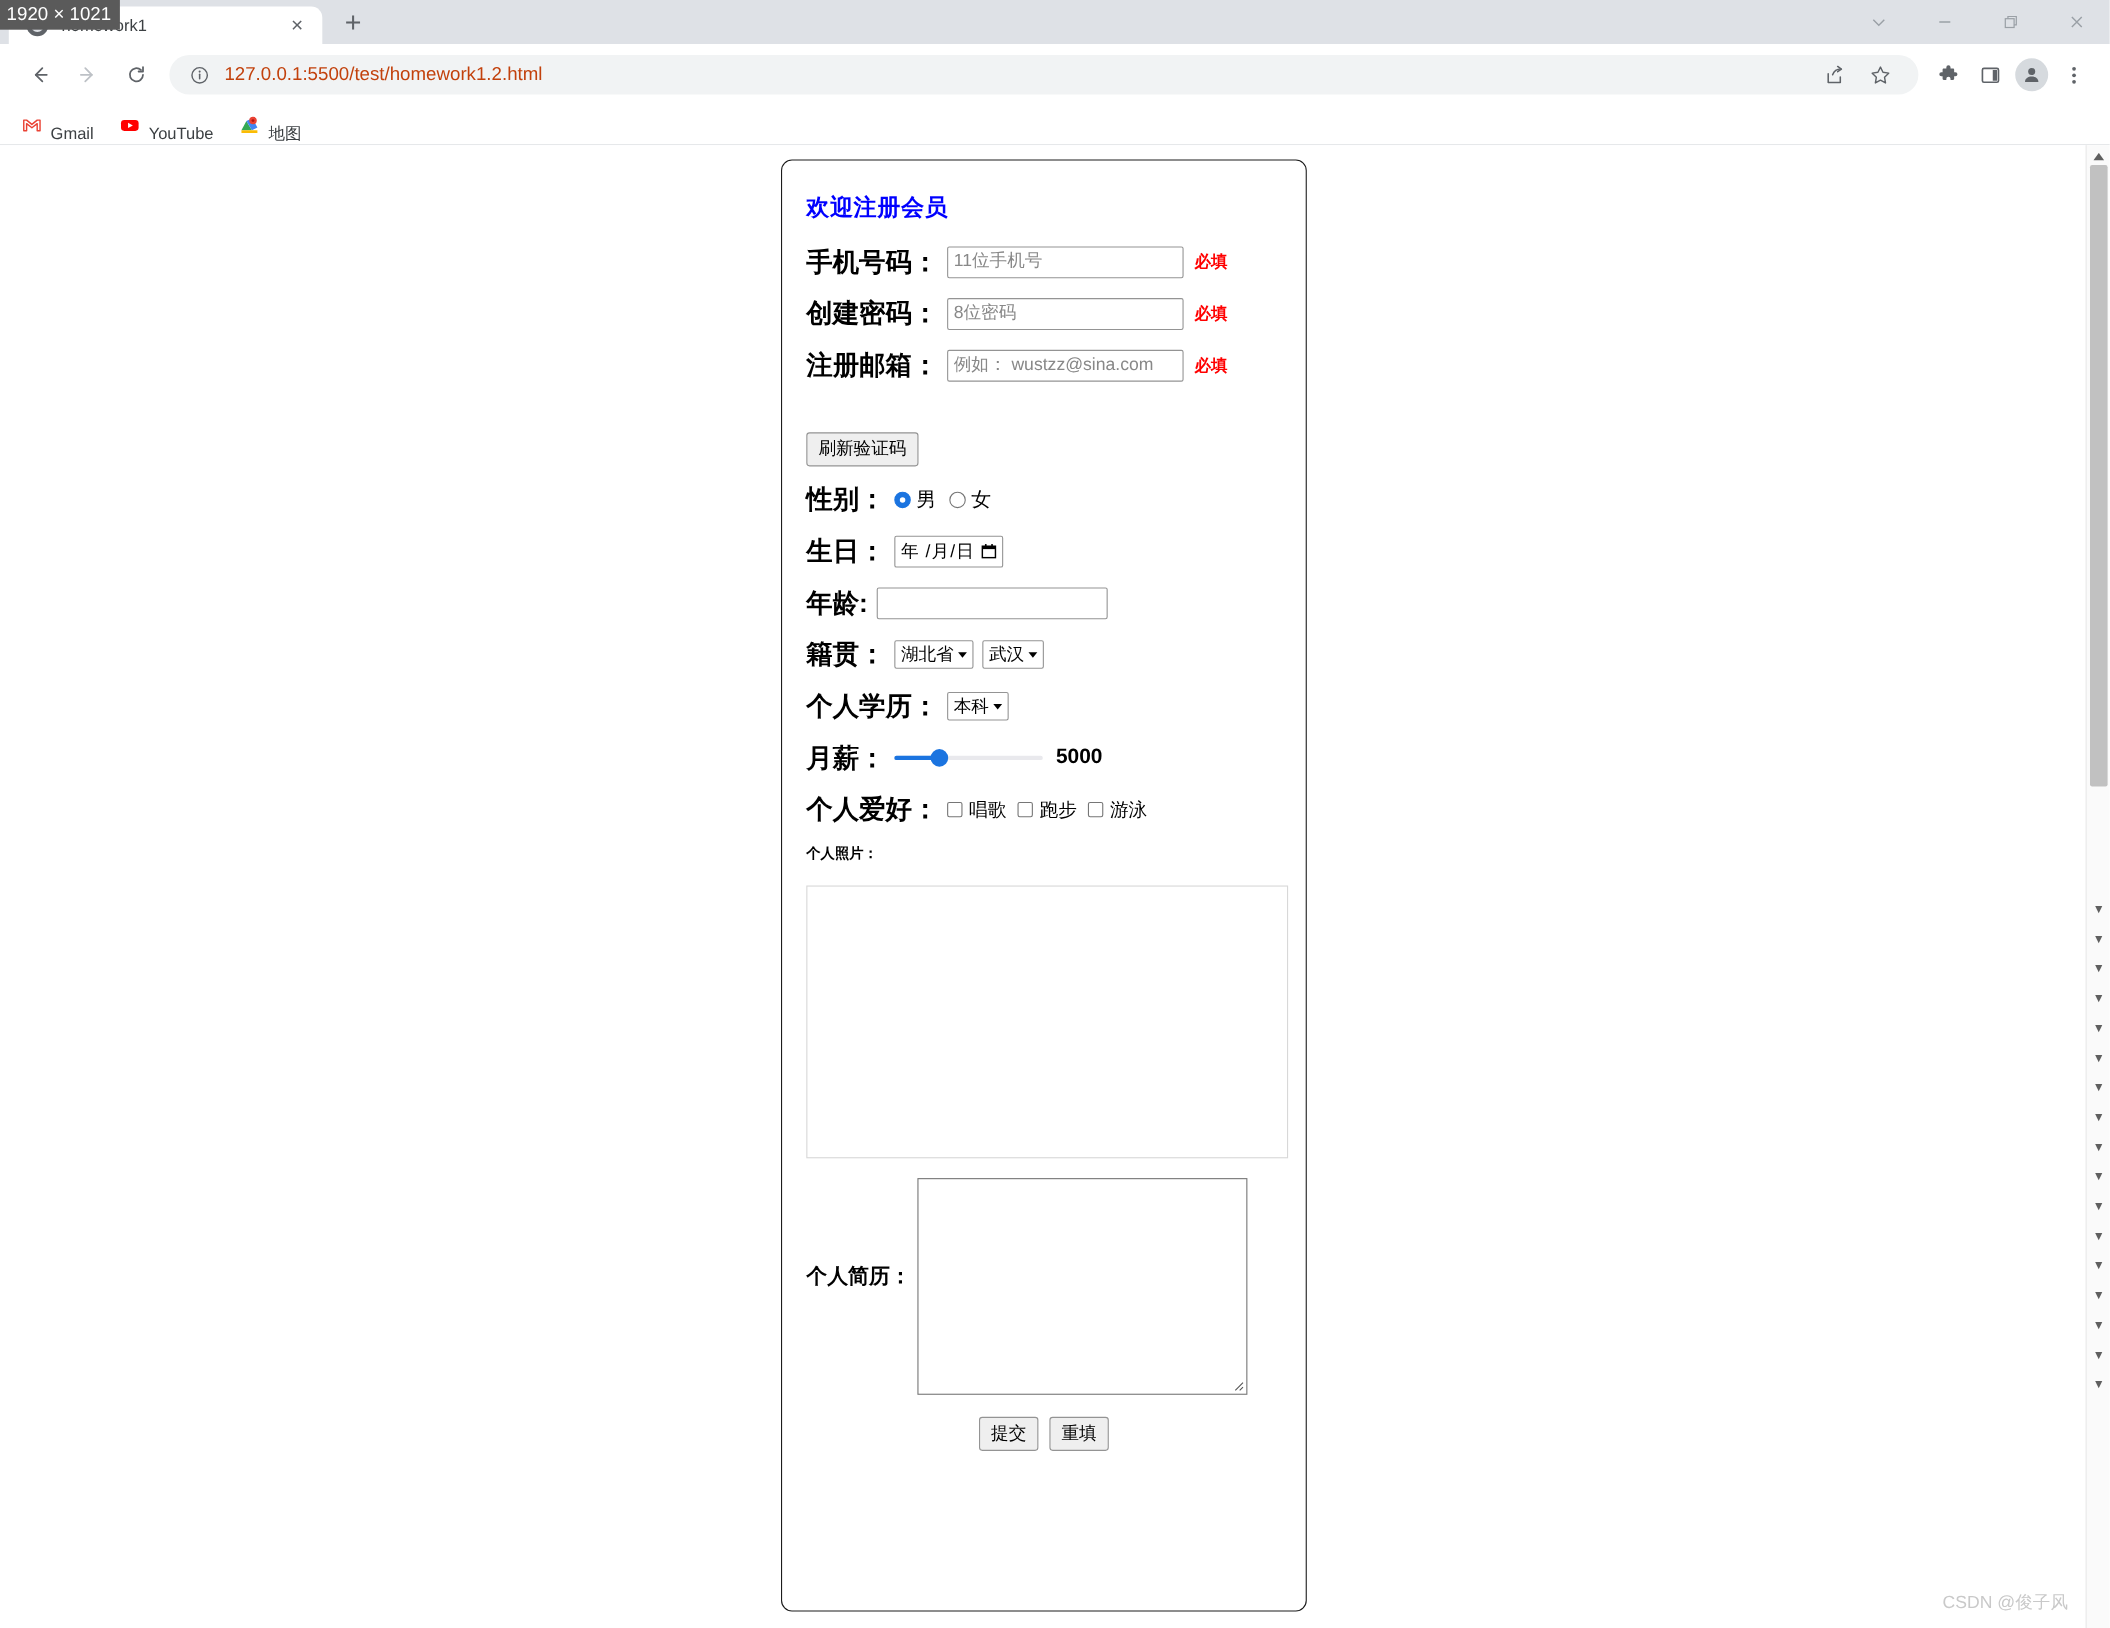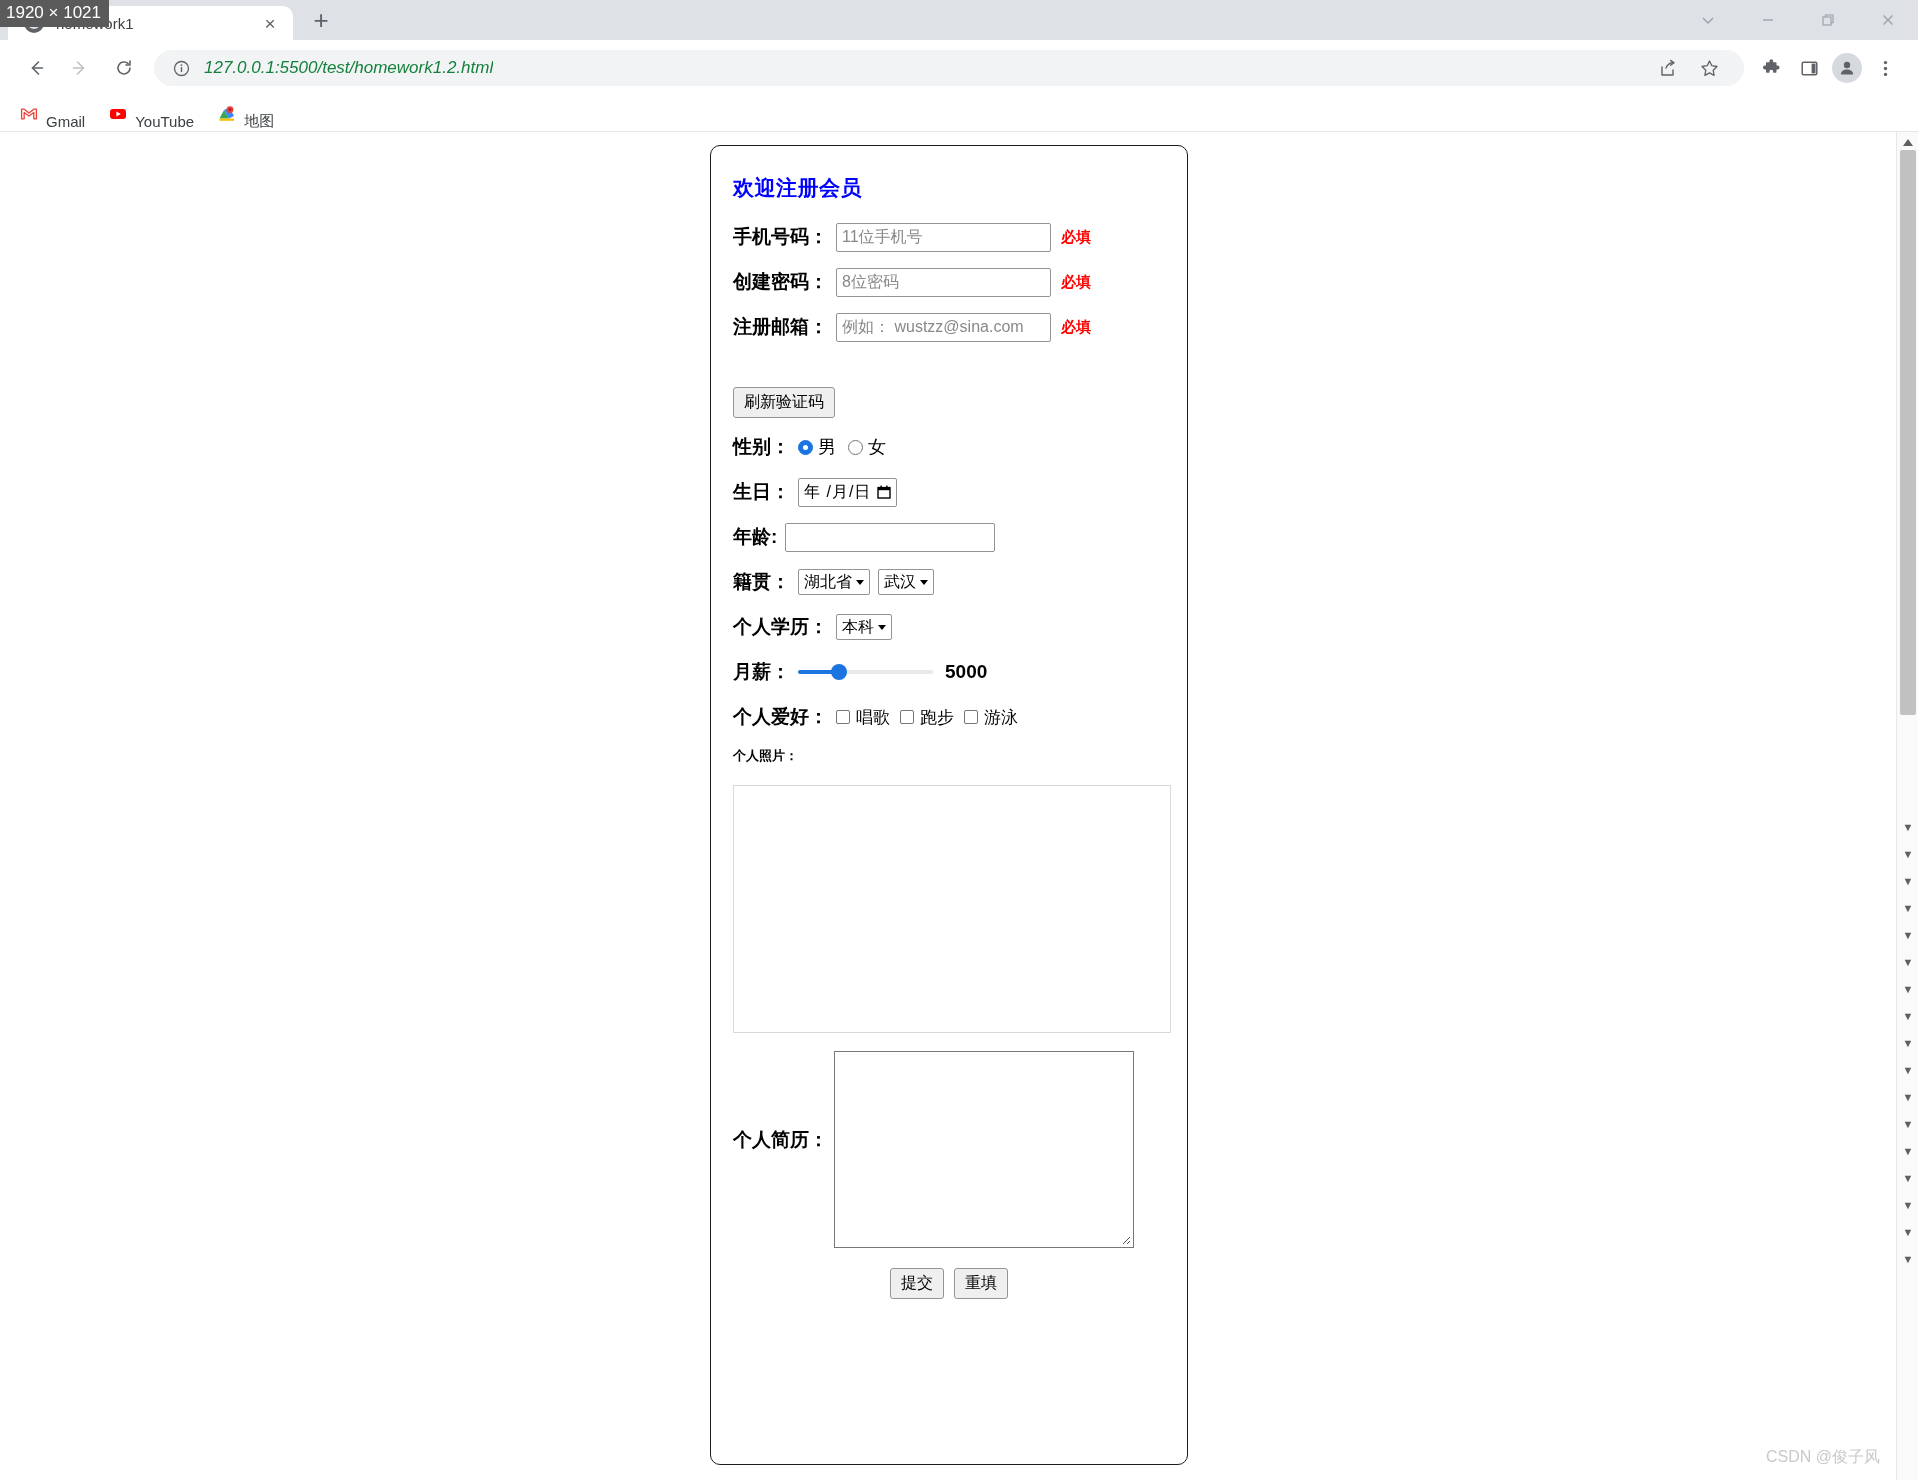--- a/index.html
+++ b/index.html
@@ -81,22 +81,22 @@
     flex:1; height:36px; background:#f1f3f4;
     border-radius:18px; display:flex; align-items:center;
     padding:0 16px; margin:0 8px; min-width:0;
   }
   .omni-info {
     width:22px; height:22px; flex:0 0 auto; margin-right:12px;
     display:flex; align-items:center; justify-content:center;
     color:#5f6368;
   }
   .omni-url {
-    font-size:17px; color:#15803d; white-space:nowrap;
-    overflow:hidden; text-overflow:ellipsis;font-style:italic;
+    font-size:17px; color:#c2410c; white-space:nowrap;
+    overflow:hidden; text-overflow:ellipsis;
   }
   .omni-right { margin-left:auto; display:flex; align-items:center; gap:4px; }
   .tb-icon {
     width:38px; height:38px; flex:0 0 auto;
     display:flex; align-items:center; justify-content:center;
     color:#5f6368;
   }
   .avatar {
     width:30px; height:30px; border-radius:50%;
     background:#d6dade; display:flex; align-items:center;
@@ -132,21 +132,21 @@
   }
   .form-title {
     color:#0000ff; font-size:21px; font-weight:bold;
     margin:0 0 20px 0; letter-spacing:0.5px;
   }
   .frow {
     display:flex; align-items:center; margin-bottom:15px;
     min-height:30px;
   }
   .flabel {
-    font-size:19px; font-weight:bold; color:#000;
+    font-size:24px; font-weight:bold; color:#000;
     white-space:nowrap; margin-right:8px;
   }
   .ftext {
     font-size:16px; padding:3px 5px;
     border:1px solid #949494; border-radius:2px;
     background:#fff; color:#000; outline:none;
     font-family:"Liberation Sans", sans-serif;
     height:29px;
   }
   .ftext::placeholder { color:#888; }

